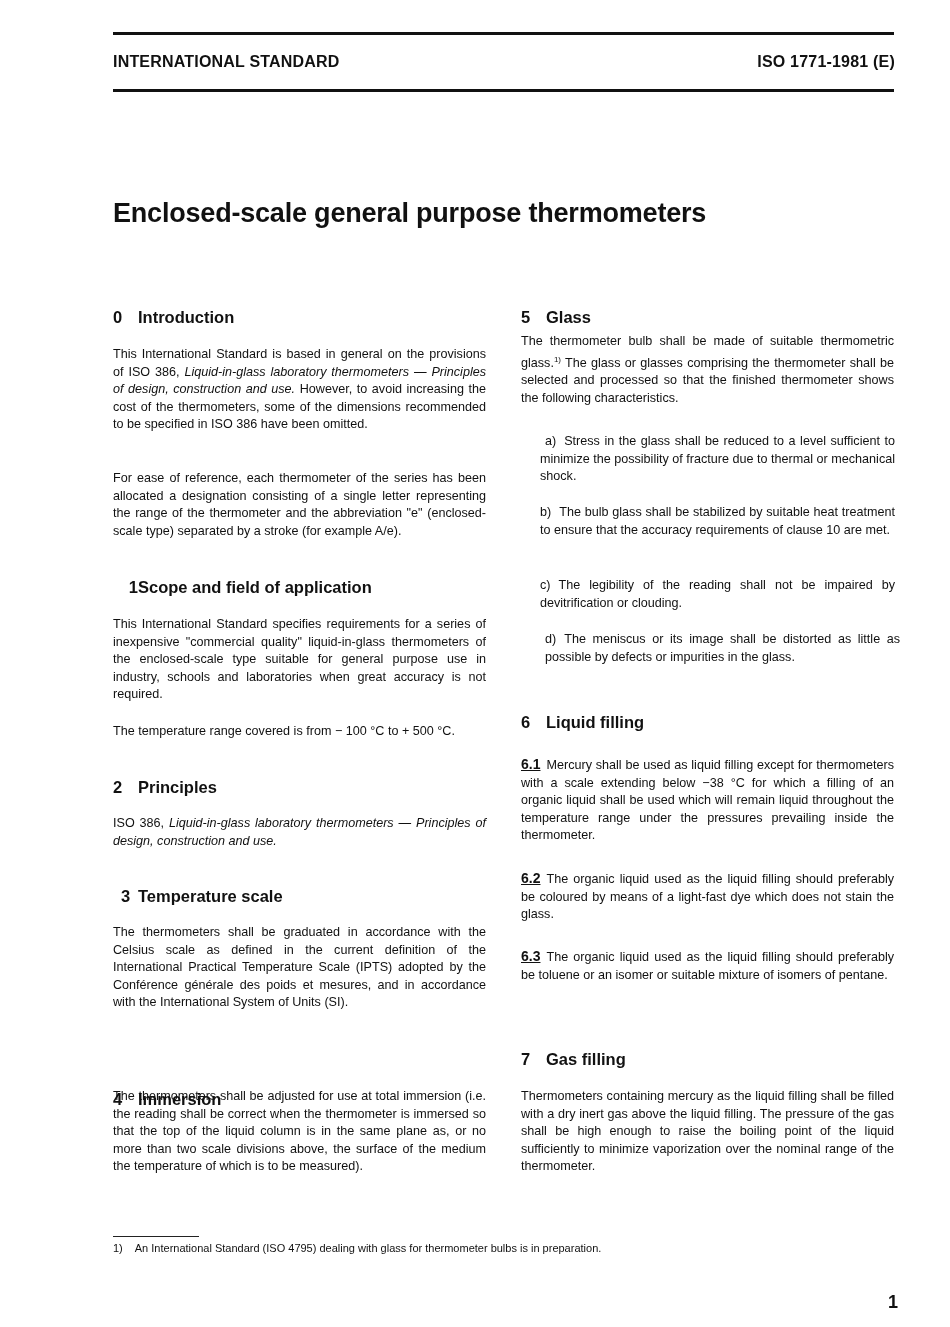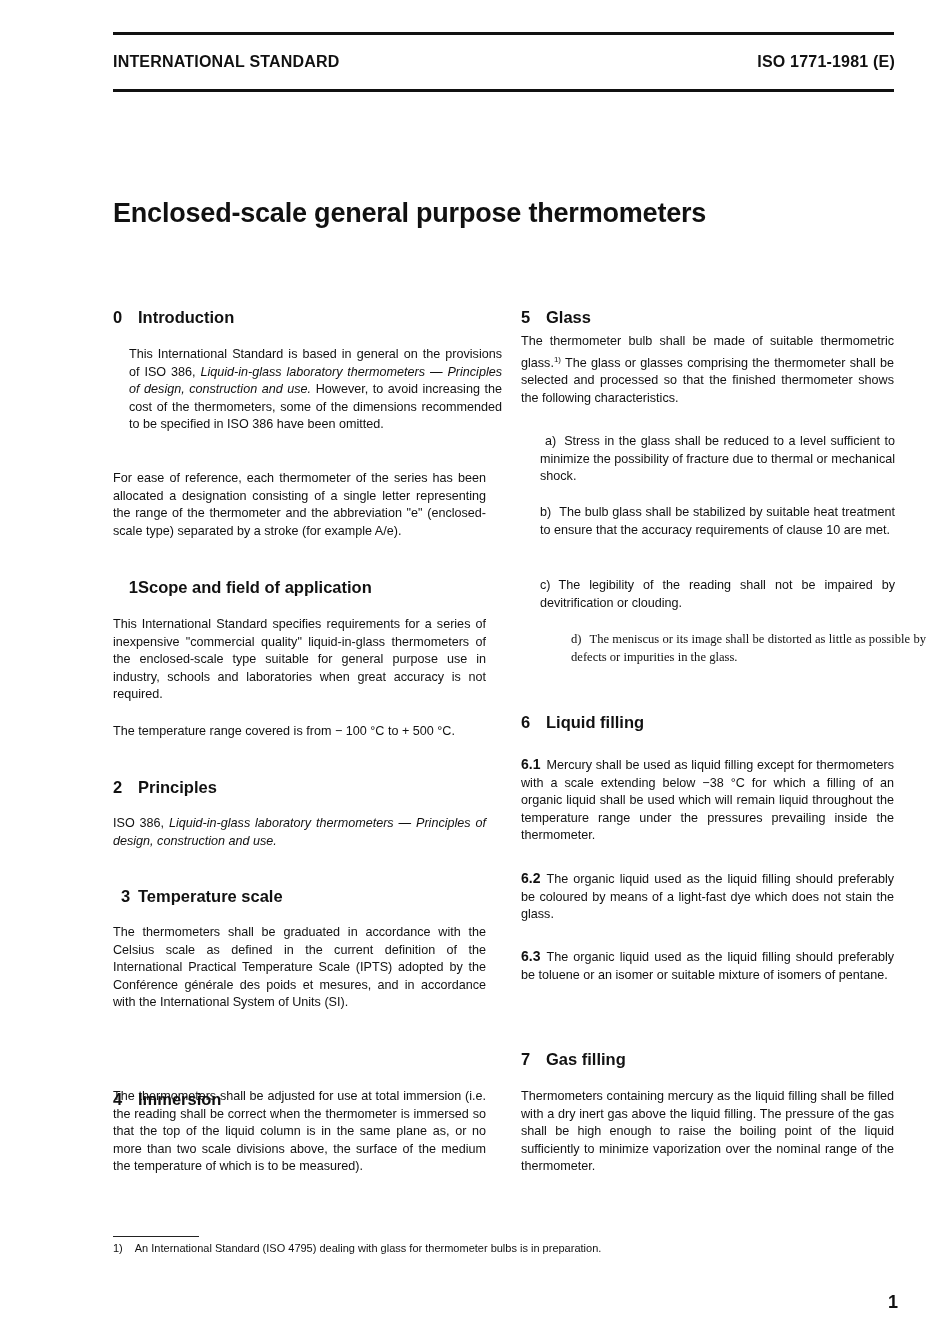--- a/index.html
+++ b/index.html
@@ -6,41 +6,41 @@
   body { width: 950px; height: 1327px; position: relative; overflow: hidden;
          font-family: "Liberation Sans", "DejaVu Sans", sans-serif; color: #111; }
   .rule { position: absolute; background: #111; }
   .hdr { position: absolute; font-weight: bold; font-size: 16px; letter-spacing: 0.2px; }
   .title { position: absolute; left: 113px; top: 198px; font-weight: bold; font-size: 27px; letter-spacing: -0.2px; }
   .h { position: absolute; font-weight: bold; font-size: 16.5px; margin: 0; }
   .h .num { display: inline-block; width: 25px; }
   .p { position: absolute; font-size: 12.6px; line-height: 17.5px; text-align: justify; margin: 0; width: 373px; }
   .p i { font-style: italic; }
   .item { position: absolute; font-size: 12.6px; line-height: 17.5px; text-align: justify; width: 355px; margin: 0; }
-  .sub { font-weight: bold; font-size: 14px; margin-right: 6px; }
+  .sub { font-weight: bold; font-size: 14px; margin-right: 6px; text-decoration: underline; }
   .fn-rule { position: absolute; left: 113px; top: 1236px; width: 86px; height: 1px; background: #222; }
   .fn { position: absolute; left: 113px; top: 1242px; font-size: 11px; }
   .fn .lbl { margin-right: 12px; }
   .pagenum { position: absolute; right: 52px; top: 1292px; font-weight: bold; font-size: 18px; }
   sup { font-size: 8px; vertical-align: 5px; }
 </style>
 </head>
 <body>
 
 <div class="rule" style="left:113px; top:32px; width:781px; height:3px;"></div>
 <div class="hdr" style="left:113px; top:53px;">INTERNATIONAL STANDARD</div>
 <div class="hdr" style="right:55px; top:53px;padding-left:16px;">ISO 1771-1981 (E)</div>
 <div class="rule" style="left:113px; top:89px; width:781px; height:3px;"></div>
 
 <div class="title">Enclosed-scale general purpose thermometers</div>
 
 <h2 class="h" style="left:113px; top:308px;">
   <span class="num">0</span><span>Introduction</span>
 </h2>
-<p class="p" style="left:113px; top:346px;margin-left:16px;">
+<p class="p" style="left:113px; top:346px;">
   <span>This International Standard is based in general on the provisions of ISO 386, </span><i>Liquid-in-glass laboratory thermometers — Principles of design, construction and use.</i><span> However, to avoid increasing the cost of the thermometers, some of the dimensions recommended to be specified in ISO 386 have been omitted.</span>
 </p>
 <p class="p" style="left:113px; top:470px;">For ease of reference, each thermometer of the series has been allocated a designation consisting of a single letter representing the range of the thermometer and the abbreviation "e" (enclosed-scale type) separated by a stroke (for example A/e).</p>
 
 <h2 class="h" style="left:113px; top:578px;text-align:right;">
   <span class="num">1</span><span>Scope and field of application</span>
 </h2>
 <p class="p" style="left:113px; top:616px;">This International Standard specifies requirements for a series of inexpensive "commercial quality" liquid-in-glass thermometers of the enclosed-scale type suitable for general purpose use in industry, schools and laboratories when great accuracy is not required.</p>
 <p class="p" style="left:113px; top:723px;">The temperature range covered is from − 100 °C to + 500 °C.</p>
 
@@ -70,21 +70,21 @@
 
 <p class="item" style="left:540px; top:433px;">
   <span style="margin:0 8px 0 5px;">a)</span><span>Stress in the glass shall be reduced to a level sufficient to minimize the possibility of fracture due to thermal or mechanical shock.</span>
 </p>
 <p class="item" style="left:540px; top:504px;">
   <span style="margin-right:8px;">b)</span><span>The bulb glass shall be stabilized by suitable heat treatment to ensure that the accuracy requirements of clause 10 are met.</span>
 </p>
 <p class="item" style="left:540px; top:577px;">
   <span style="margin-right:8px;">c)</span><span>The legibility of the reading shall not be impaired by devitrification or clouding.</span>
 </p>
-<p class="item" style="left:571px; top:631px;font-family:Liberation Serif, serif;">
+<p class="item" style="left:545px; top:631px;">
   <span style="margin-right:8px;">d)</span><span>The meniscus or its image shall be distorted as little as possible by defects or impurities in the glass.</span>
 </p>
 
 <h2 class="h" style="left:521px; top:713px;">
   <span class="num">6</span><span>Liquid filling</span>
 </h2>
 <p class="p" style="left:521px; top:756px;">
   <span class="sub">6.1</span><span>Mercury shall be used as liquid filling except for thermometers with a scale extending below −38 °C for which a filling of an organic liquid shall be used which will remain liquid throughout the temperature range under the pressures prevailing inside the thermometer.</span>
 </p>
 <p class="p" style="left:521px; top:870px;">

